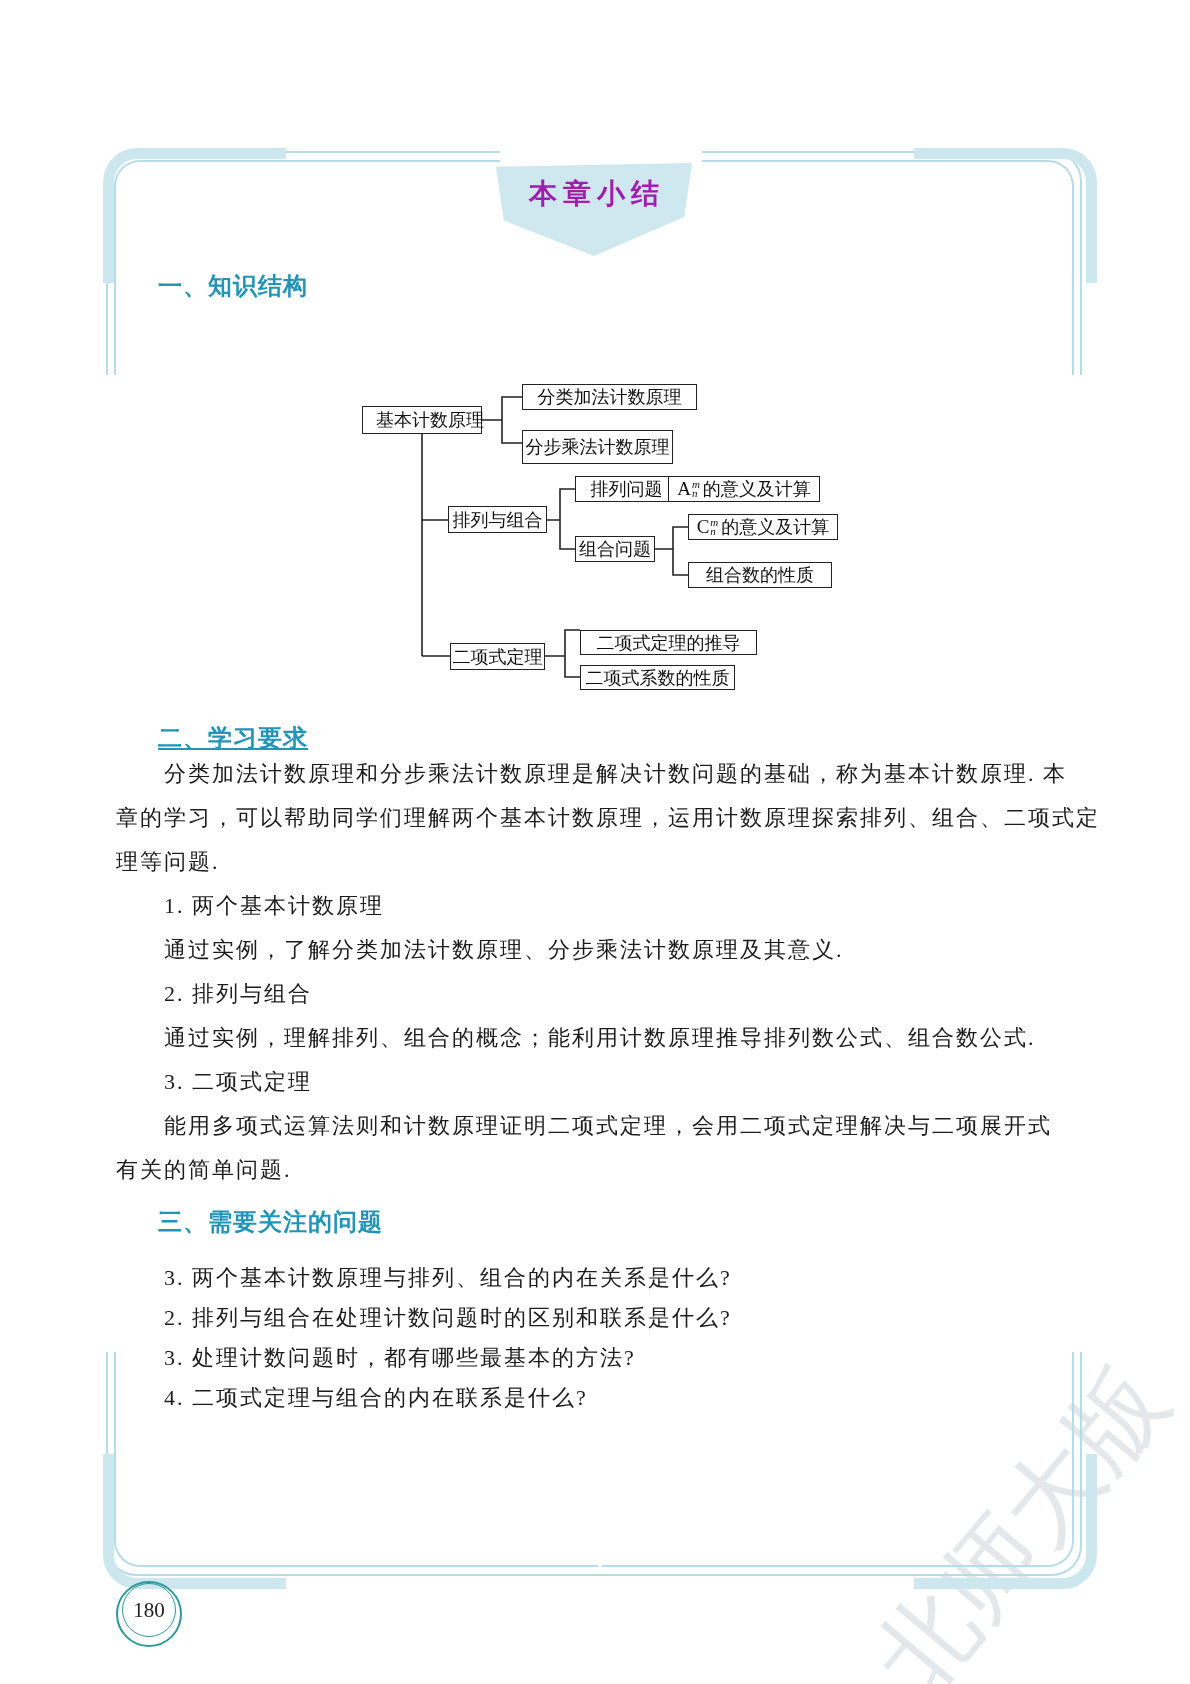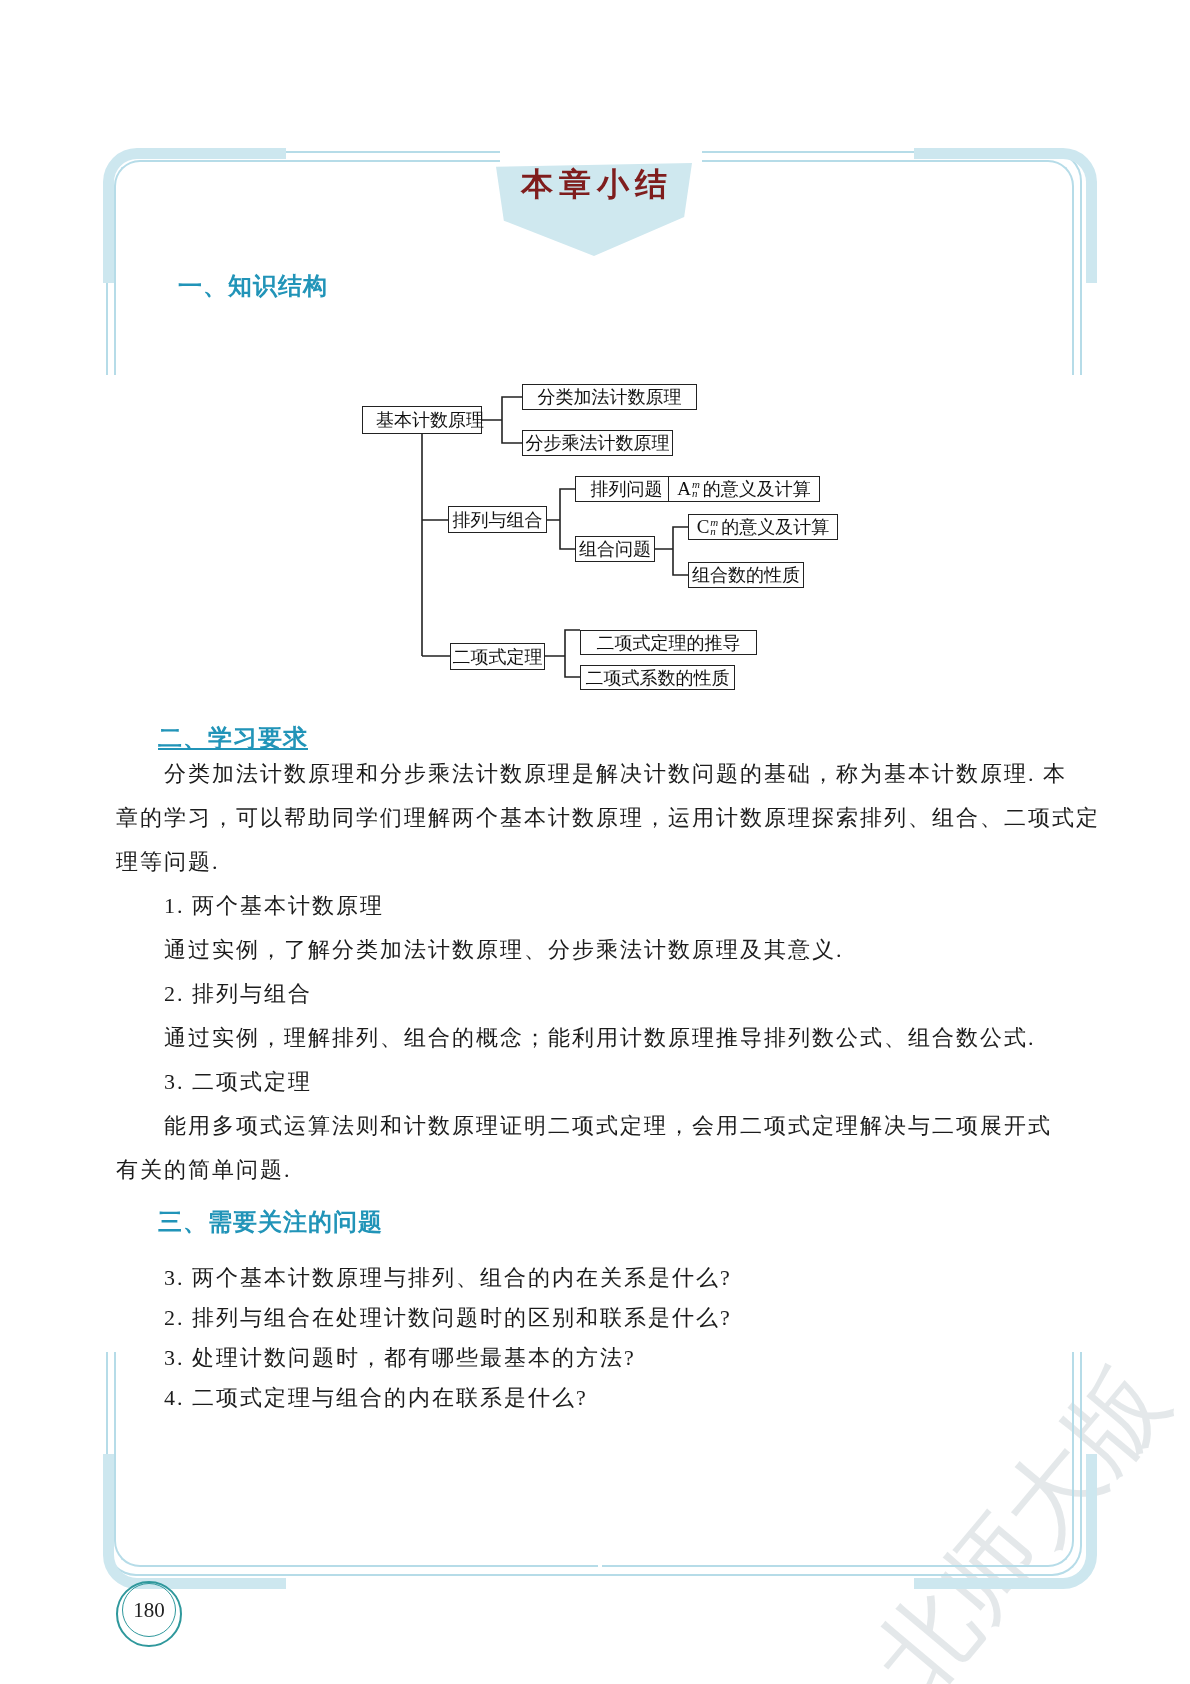--- a/index.html
+++ b/index.html
@@ -33,33 +33,33 @@
   .br-c { left:914px; top:1454px; width:172px; height:124px; border-bottom-width:11px; border-right-width:11px; border-bottom-right-radius:34px; }
 
   
   #banner {
     position:absolute; z-index:3; left:496px; top:163px; width:196px; height:93px;
     background:#cfe8ef;
     clip-path:polygon(0% 4%, 100% 0%, 96% 58%, 50% 100%, 4% 62%);
     display:flex; justify-content:center;
   }
   #banner .txt {
-    font-family:"Liberation Sans","DejaVu Sans",sans-serif;
-    font-size:32px; font-weight:bold; color:#7f1d1d; letter-spacing:6px;
+    margin-top:12px; font-family:"Liberation Sans","DejaVu Sans",sans-serif;
+    font-size:28px; font-weight:bold; color:#a21caf; letter-spacing:6px;
     text-indent:6px; white-space:nowrap;
   }
 
   
   .heading {
     position:absolute; z-index:2; left:158px;
     font-family:"Liberation Sans","DejaVu Sans",sans-serif;
     font-size:24px; font-weight:bold; color:#2194b8; letter-spacing:1px;
     white-space:nowrap;
   }
-  #h1 { top:270px;margin-left:20px; }
+  #h1 { top:270px; }
   #h2 { top:722px;text-decoration:underline; }
   #h3 { top:1206px; }
 
   
   #diagram { position:absolute; z-index:2; left:355px; top:370px; width:490px; height:330px; }
   #diagram svg { position:absolute; left:0; top:0; }
   .dnode {
     position:absolute; box-sizing:border-box;
     border:1.5px solid #222; background:#fff;
     display:flex; align-items:center; justify-content:center;
@@ -136,41 +136,41 @@
       <path d="M127,50 L147,50 M167,27 L147,27 L147,73 L167,73" stroke="#222" stroke-width="1.6" fill="none"></path>
       <path d="M67,64 L67,286 M67,150 L93,150 M67,286 L95,286" stroke="#222" stroke-width="1.6" fill="none"></path>
       <path d="M192,150 L205,150 M220,119 L205,119 L205,179 L220,179" stroke="#222" stroke-width="1.6" fill="none"></path>
       <path d="M300,119 L313,119" stroke="#222" stroke-width="1.6" fill="none"></path>
       <path d="M300,179 L318,179 M333,157 L318,157 L318,205 L333,205" stroke="#222" stroke-width="1.6" fill="none"></path>
       <path d="M190,286 L210,286 M225,260 L210,260 L210,307 L225,307" stroke="#222" stroke-width="1.6" fill="none"></path>
     </svg>
 
     <div class="dnode" style="left:7px;   top:36px;  width:120px; height:28px;padding-left:16px;">基本计数原理</div>
     <div class="dnode" style="left:167px; top:14px;  width:175px; height:26px;">分类加法计数原理</div>
-    <div class="dnode" style="left:167px; top:60px;  width:151px; height:26px;">分步乘法计数原理</div>
+    <div class="dnode" style="left:167px; top:60px;  width:151px; height:34px;">分步乘法计数原理</div>
     <div class="dnode" style="left:93px;  top:136px; width:99px;  height:27px;">排列与组合</div>
     <div class="dnode" style="left:220px; top:106px; width:103px;  height:26px;">排列问题</div>
     <div class="dnode" style="left:313px; top:106px; width:152px; height:26px;">
       <span class="mvar">A</span>
         <span class="stack">
           <span>m</span>
           <span>n</span>
         </span>
         <span>的意义及计算</span>
     </div>
     <div class="dnode" style="left:220px; top:166px; width:80px;  height:26px;">组合问题</div>
     <div class="dnode" style="left:333px; top:144px; width:150px; height:26px;">
       <span class="mvar">C</span>
         <span class="stack">
           <span>m</span>
           <span>n</span>
         </span>
         <span>的意义及计算</span>
     </div>
-    <div class="dnode" style="left:333px; top:192px; width:116px; height:26px;">组合数的性质</div>
+    <div class="dnode" style="left:333px; top:192px; width:144px; height:26px;">组合数的性质</div>
     <div class="dnode" style="left:95px;  top:273px; width:95px;  height:27px;">二项式定理</div>
     <div class="dnode" style="left:225px; top:260px; width:177px; height:25px;">二项式定理的推导</div>
     <div class="dnode" style="left:225px; top:295px; width:155px; height:25px;">二项式系数的性质</div>
   </div>
 
   <div id="body2">
     <div class="tline ind">分类加法计数原理和分步乘法计数原理是解决计数问题的基础，称为基本计数原理. 本</div>
     <div class="tline">章的学习，可以帮助同学们理解两个基本计数原理，运用计数原理探索排列、组合、二项式定</div>
     <div class="tline">理等问题.</div>
     <div class="tline ind">1. 两个基本计数原理</div>

